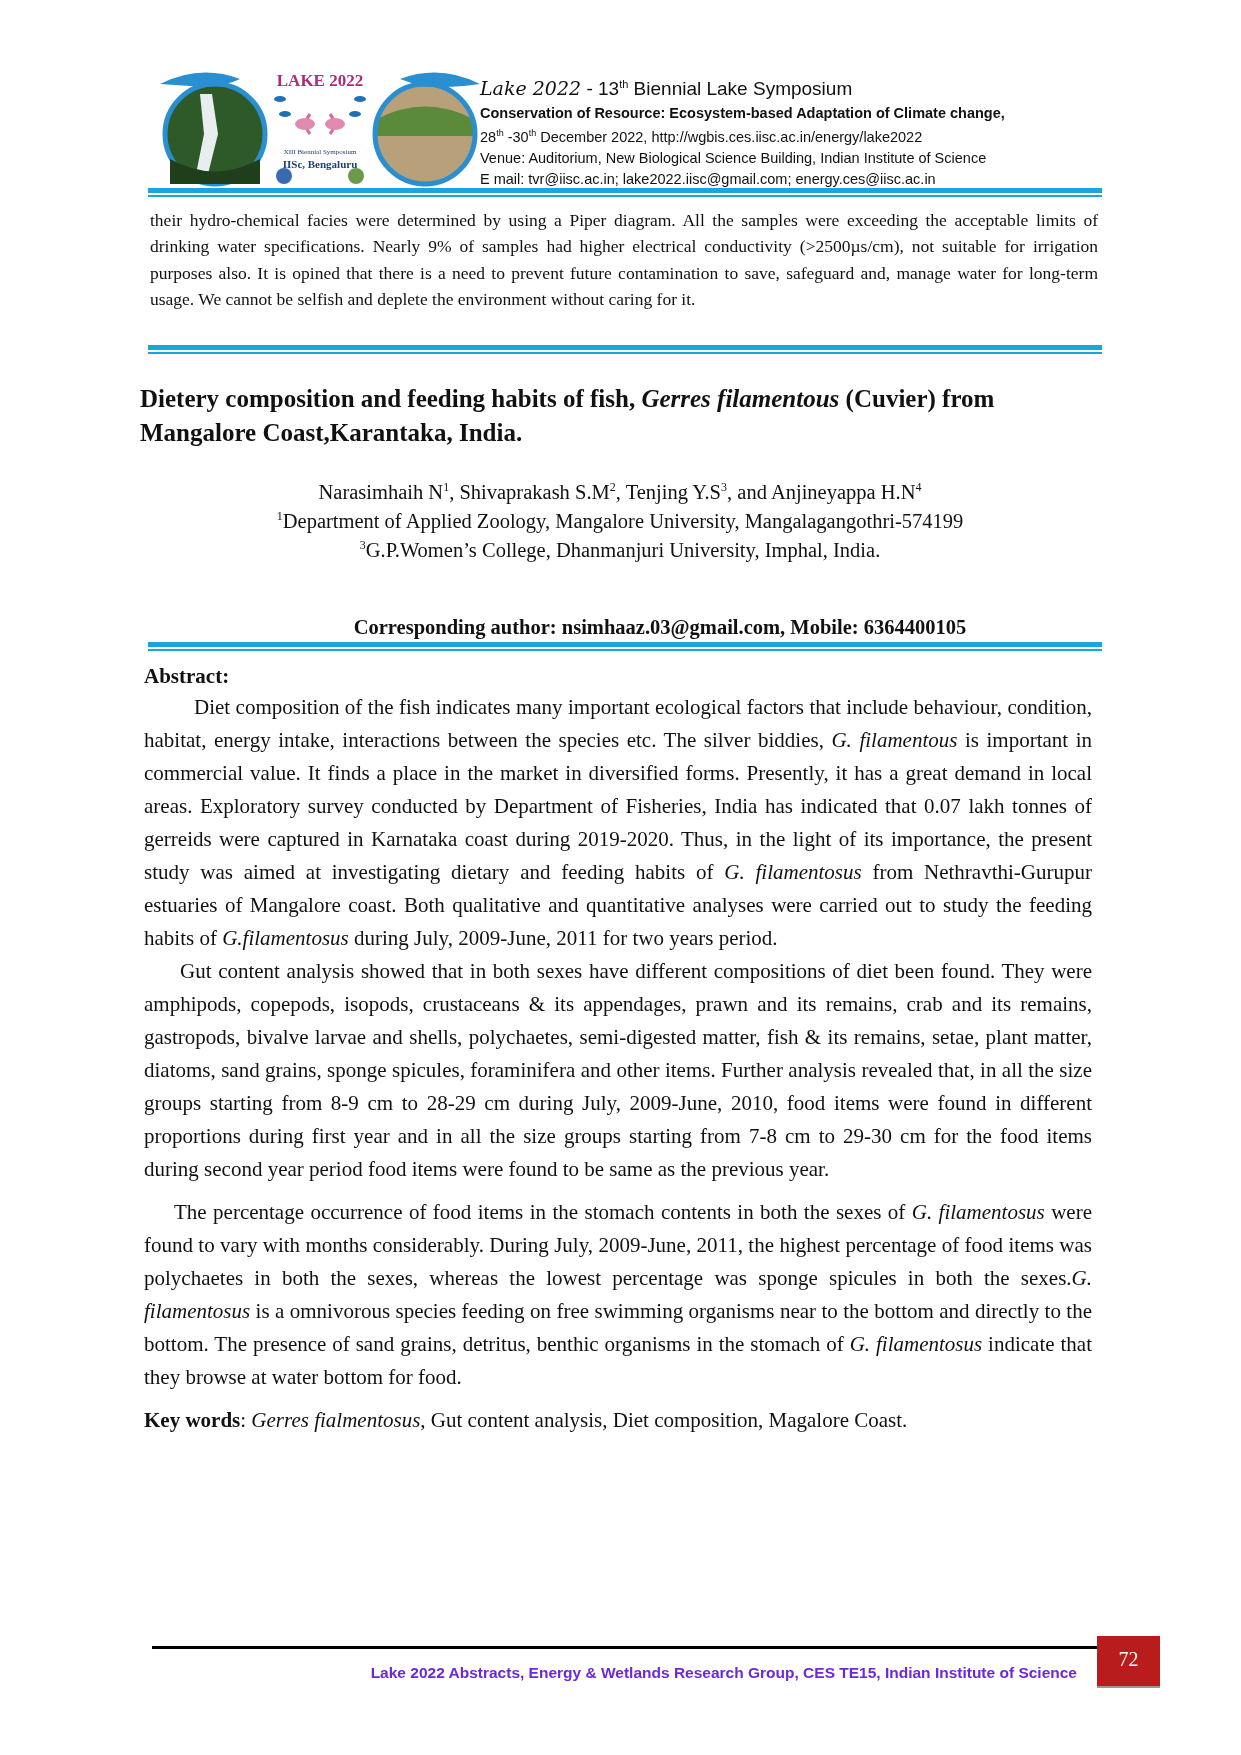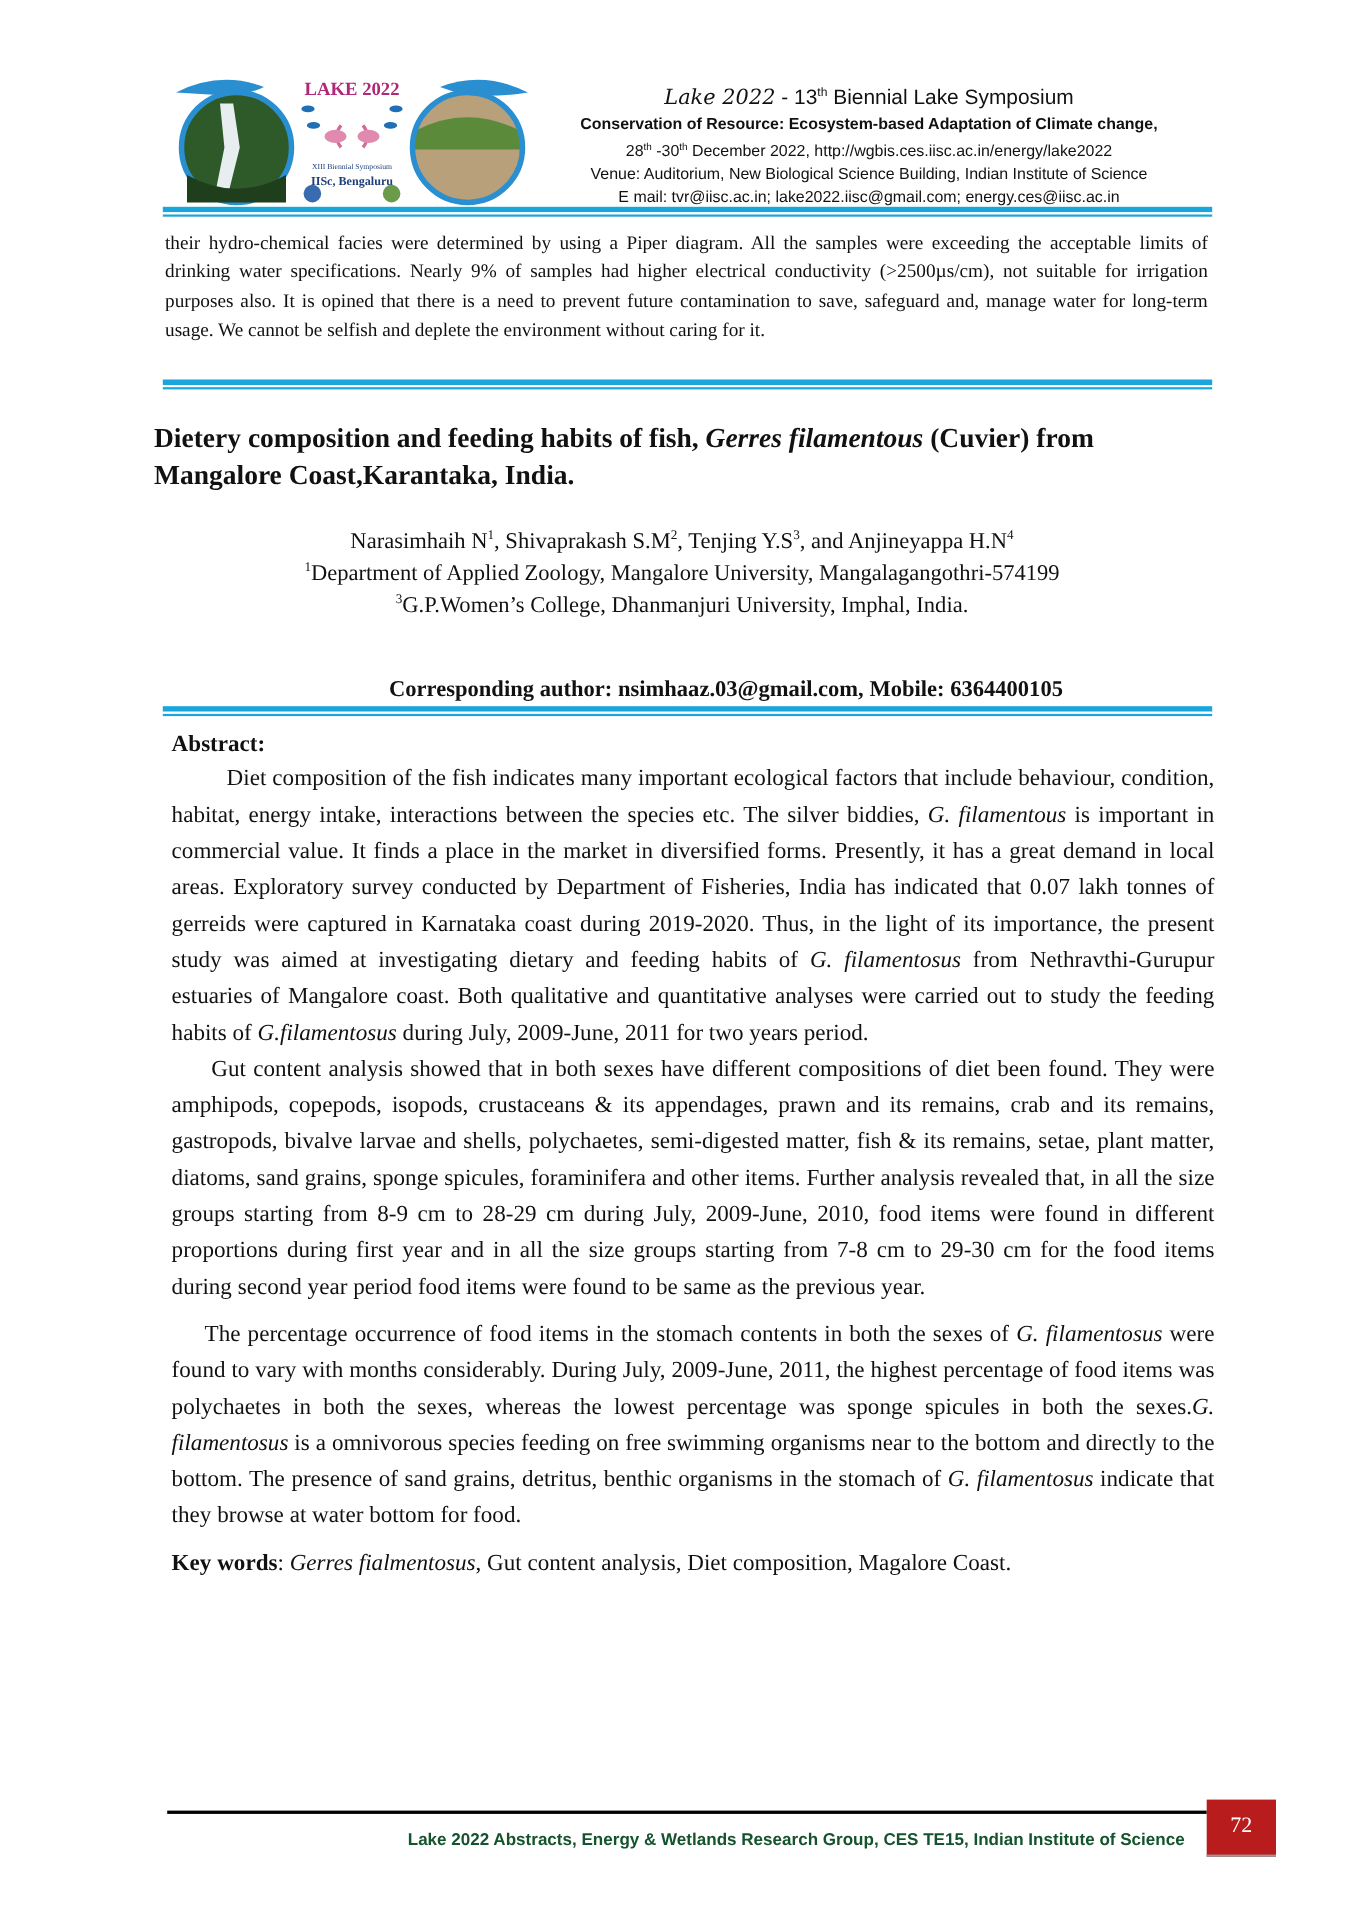--- a/index.html
+++ b/index.html
@@ -3,49 +3,49 @@
 <meta charset="utf-8">
 <style>
   html, body { margin: 0; padding: 0; background: #ffffff; }
   body { width: 1241px; height: 1755px; position: relative; overflow: hidden; color: #111; }
   .serif { font-family: "Liberation Serif", "DejaVu Serif", serif; }
   .sans { font-family: "Liberation Sans", "DejaVu Sans", sans-serif; }
 
   
   .header { position: absolute; left: 150px; top: 62px; width: 950px; height: 128px; }
   .logo { position: absolute; left: 10px; top: 2px; width: 320px; height: 126px; }
-  .header-text { position: absolute; left: 330px; top: 10px; width: 620px; text-align: center; }
+  .header-text { position: absolute; left: 330px; top: 10px; width: 620px; text-align: left; }
   .h-title { font-size: 19px; line-height: 24px; color: #111; }
   .h-title .lake { font-family: "DejaVu Serif", serif; font-style: italic; }
   .h-line2 { font-size: 14.5px; font-weight: bold; line-height: 20px; margin-top: 2px; }
   .h-line { font-size: 14.5px; line-height: 21px; }
 
   .rule { position: absolute; left: 148px; width: 954px; }
   .rule .thick { height: 5px; background: #1aa6dc; }
   .rule .gap { height: 2px; background: #fff; }
   .rule .thin { height: 1.5px; background: #1aa6dc; }
 
   .prev-para { position: absolute; left: 150px; top: 207px; width: 948px; font-size: 17.5px; line-height: 26.4px; text-align: justify; }
 
   .title { position: absolute; left: 140px; top: 382px; width: 960px; text-align: left; font-size: 25px; font-weight: bold; line-height: 34px; }
   .authors { position: absolute; left: 140px; top: 478px; width: 960px; text-align: center; font-size: 20.5px; line-height: 29px; }
   .authors sup { font-size: 12px; vertical-align: 8px; line-height: 0; }
   .corresp { position: absolute; left: 140px; top: 616px; width: 960px; text-align: center; font-size: 20.5px; font-weight: bold; padding-left: 80px; box-sizing: border-box; }
 
-  .abstract { position: absolute; left: 156px; top: 661px; width: 948px; font-size: 21px; line-height: 33px; text-align: justify; }
+  .abstract { position: absolute; left: 144px; top: 661px; width: 948px; font-size: 21px; line-height: 33px; text-align: justify; }
   .abstract h3 { font-size: 21px; font-weight: bold; margin: 0; line-height: 30px; }
   .abstract p { margin: 0; }
   .indent1 { text-indent: 50px; }
   .indent2 { text-indent: 36px; }
   .p3 { margin-top: 10px !important; text-indent: 30px; }
   .keywords { margin-top: 10px !important; }
   .abstract em { font-style: italic; }
 
   .footer-rule { position: absolute; left: 152px; top: 1646px; width: 945px; height: 3px; background: #000; }
-  .footer-text { position: absolute; left: 152px; top: 1664px; width: 925px; text-align: right; font-size: 15.5px; font-weight: bold; color: #14532d; }
+  .footer-text { position: absolute; left: 152px; top: 1664px; width: 925px; text-align: right; font-size: 15.5px; font-weight: bold; color: #6d28d9; }
   .page-box { position: absolute; left: 1097px; top: 1636px; width: 63px; height: 50px; background: #b91c1c; color: #fff; font-size: 20px; text-align: center; line-height: 46px; border-bottom: 2px solid #999; }
 </style>
 </head>
 <body>
 
 <div class="header">
   <svg class="logo" viewBox="0 0 320 126" xmlns="http://www.w3.org/2000/svg">
 
     <circle cx="55" cy="70" r="50" fill="#2e5a2a"></circle>
     <circle cx="55" cy="70" r="50" fill="none" stroke="#2a8fd0" stroke-width="5"></circle>

